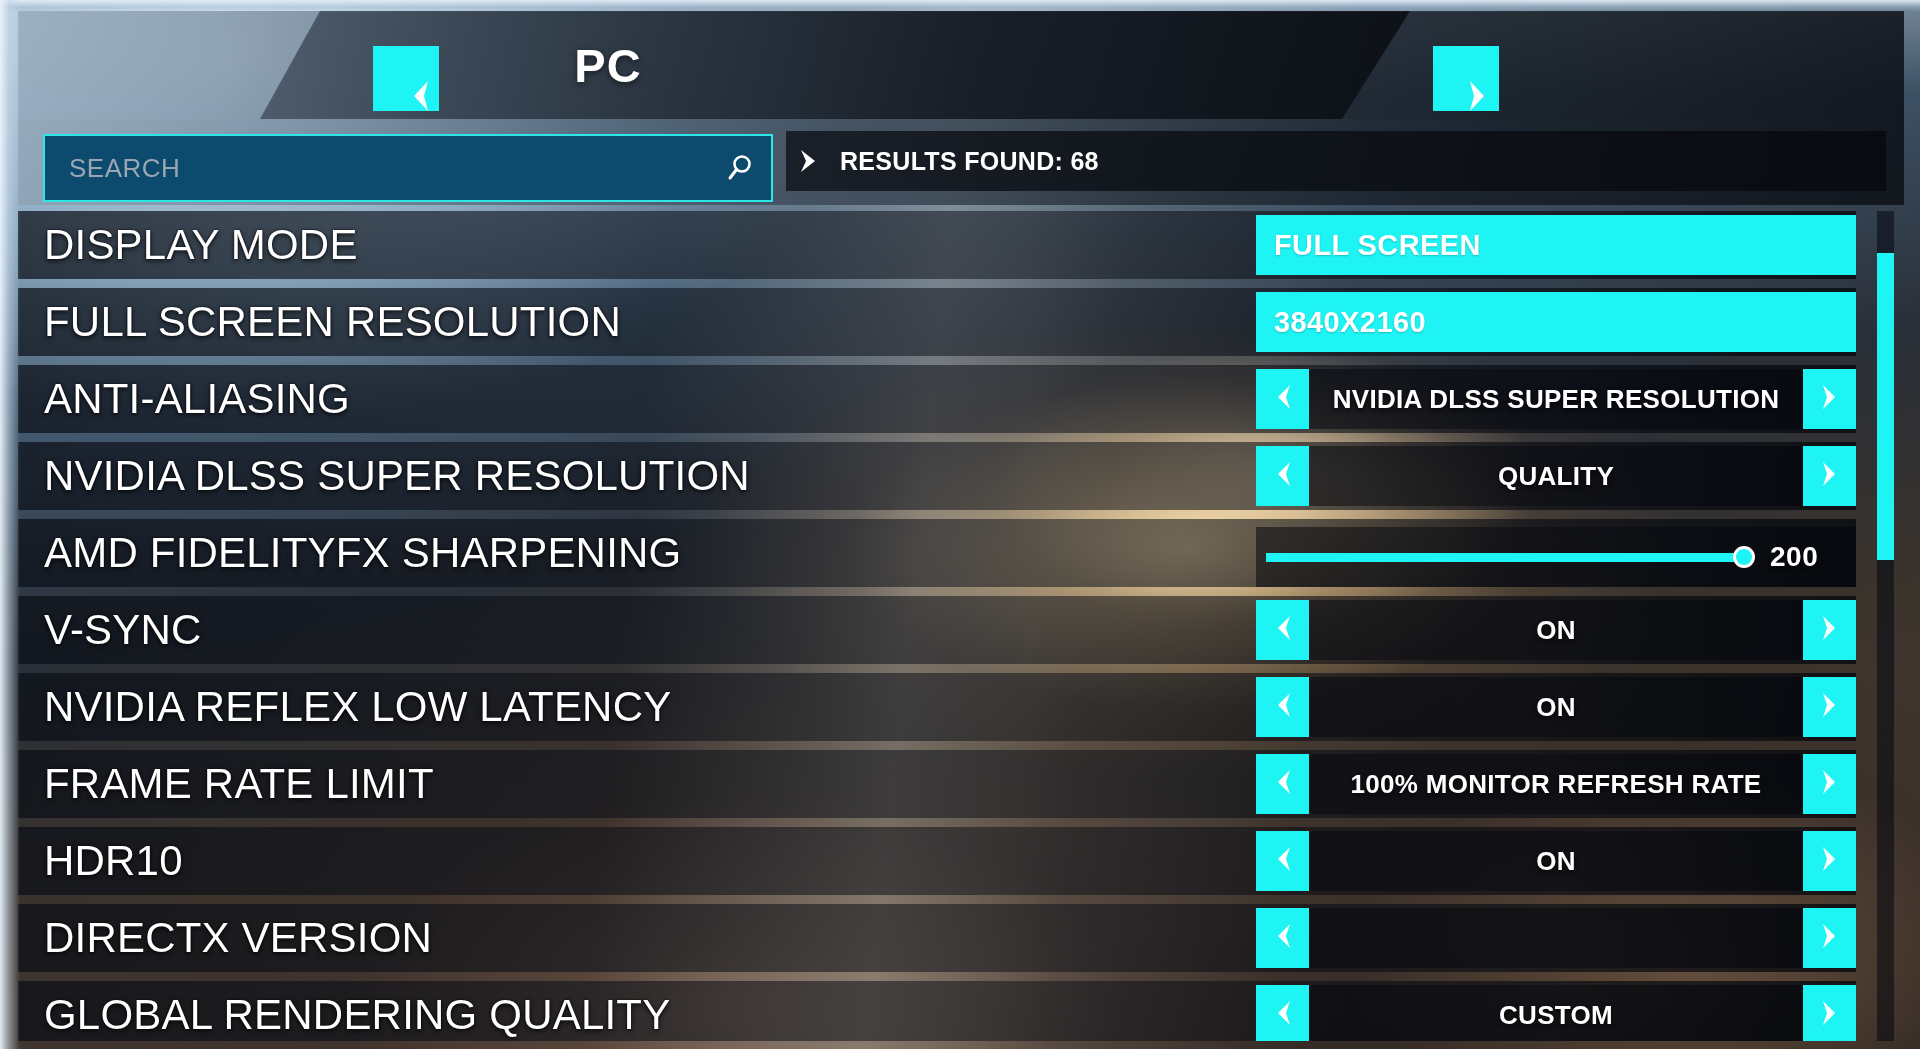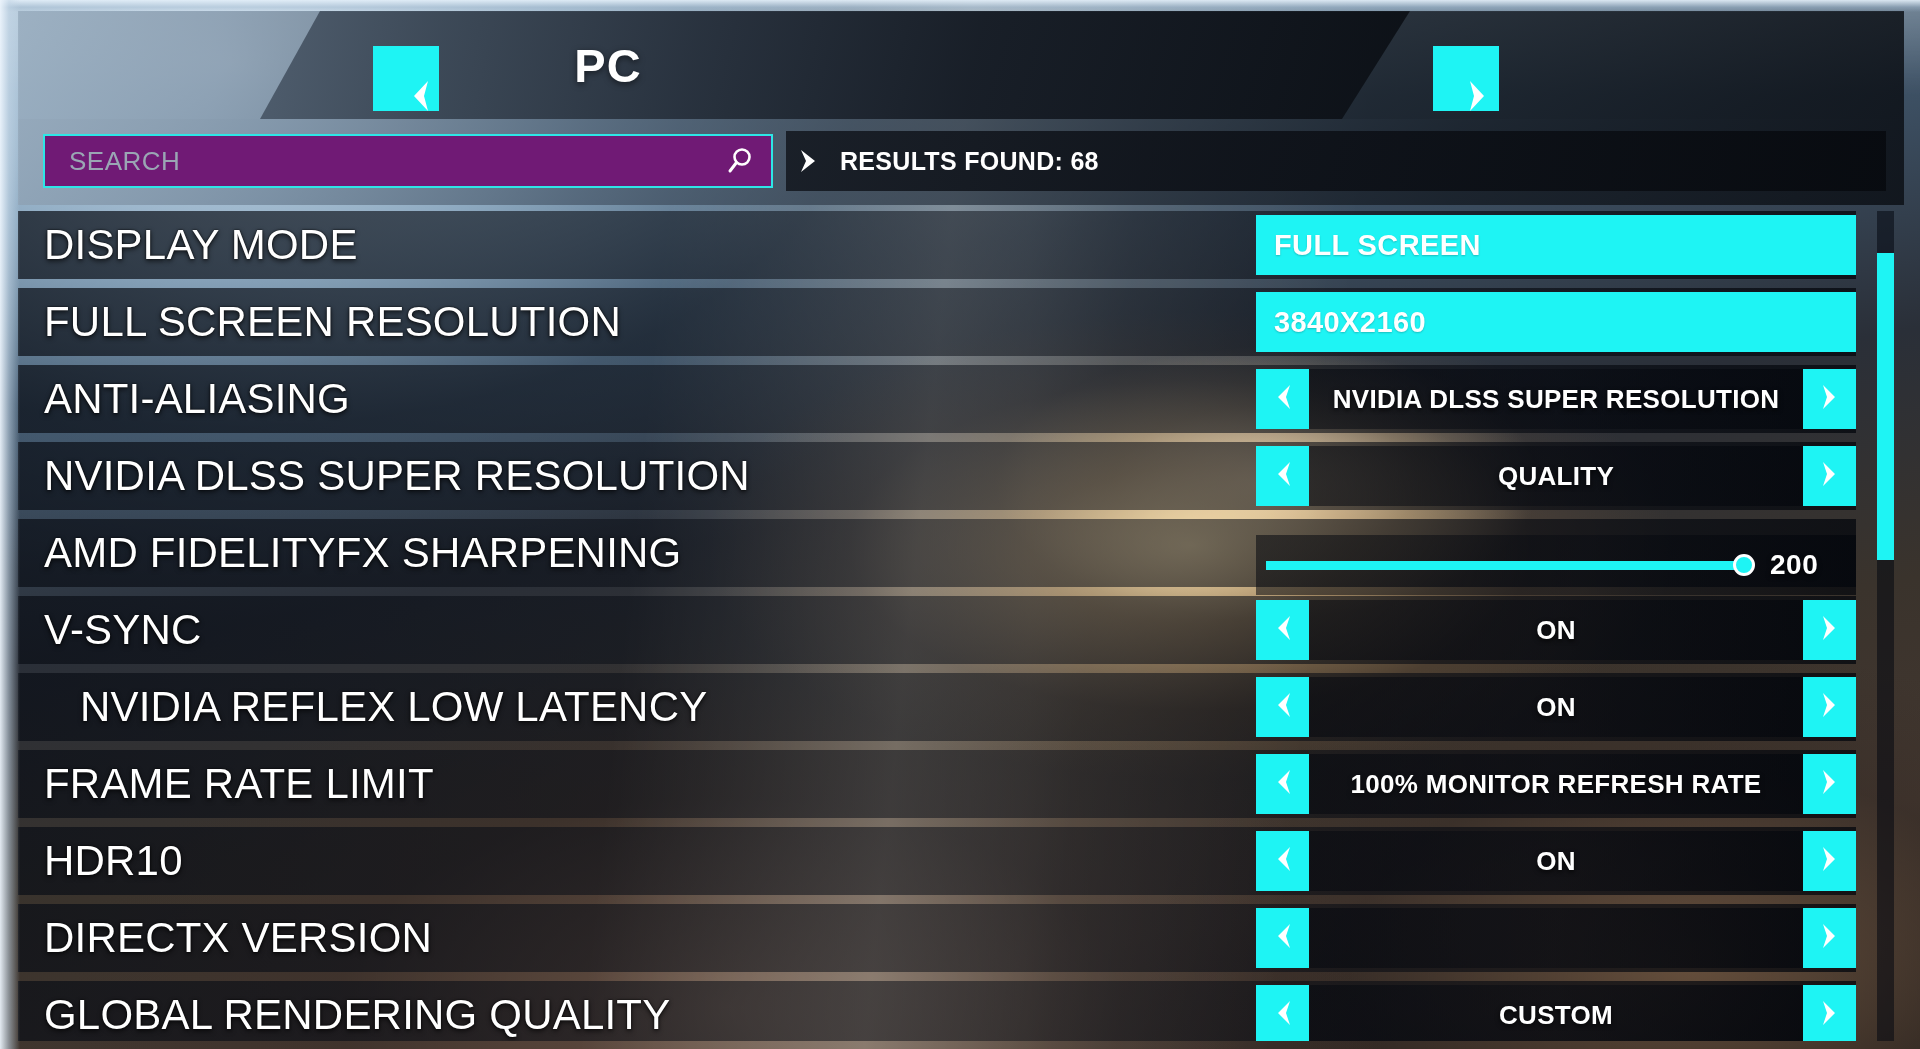--- a/index.html
+++ b/index.html
@@ -122,22 +122,22 @@
   .searchrow-bg {
     position: absolute;
     inset: 0;
     background: linear-gradient(100deg, rgba(144,163,181,0.80) 0%, rgba(110,130,150,0.74) 14%, rgba(70,86,104,0.70) 30%, rgba(40,50,62,0.74) 52%, rgba(20,26,34,0.80) 76%, rgba(12,16,22,0.86) 100%);
   }
   .search-box {
     position: absolute;
     left: 25px;
     top: 15px;
     width: 730px;
-    height: 54px;
-    background: #701a75;
+    height: 68px;
+    background: #0c4a6e;
     border: 2px solid #2ee6e6;
     display: flex;
     align-items: center;
     cursor: text;
   }
   .search-placeholder {
     margin-left: 24px;
     color: #9aa6b4;
     font-size: 26px;
     letter-spacing: 0.5px;
@@ -263,21 +263,21 @@
     letter-spacing: 0.3px;
     text-shadow: 0 2px 5px rgba(0,0,0,0.8);
     padding: 0 6px;
     white-space: nowrap;
     overflow: hidden;
   }
 
   
   .slider-wrap {
     position: absolute;
-    left: 0; top: 16px;
+    left: 0; top: 8px;
     width: 600px;
     height: 60px;
     background: linear-gradient(95deg, rgba(4,7,14,0.55) 0%, rgba(6,9,16,0.45) 55%, rgba(3,6,12,0.72) 100%);
     display: flex;
     align-items: center;
   }
   .slider-track {
     position: relative;
     margin-left: 10px;
     height: 9px;
@@ -477,21 +477,21 @@
               </div>
               <div class="step-value">ON</div>
               <div class="step-btn">
                 <span><svg width="22" height="28" viewBox="0 0 22 28">
                     <path d="M4 2 L16 14 L4 26 L8 14 Z" fill="#ffffff"></path>
                   </svg></span>
               </div>
             </div>
           </div>
         </div>
-        <div class="row" style="top: 462px; padding-left: 36px;">
+        <div class="row" style="top: 462px;">
           <div class="row-bg"></div>
           <div class="row-label">NVIDIA REFLEX LOW LATENCY</div>
           <div class="control">
             <div class="stepper">
               <div class="step-btn">
                 <span><svg width="22" height="28" viewBox="0 0 22 28">
                     <path d="M18 2 L6 14 L18 26 L14 14 Z" fill="#ffffff"></path>
                   </svg></span>
               </div>
               <div class="step-value">ON</div>

